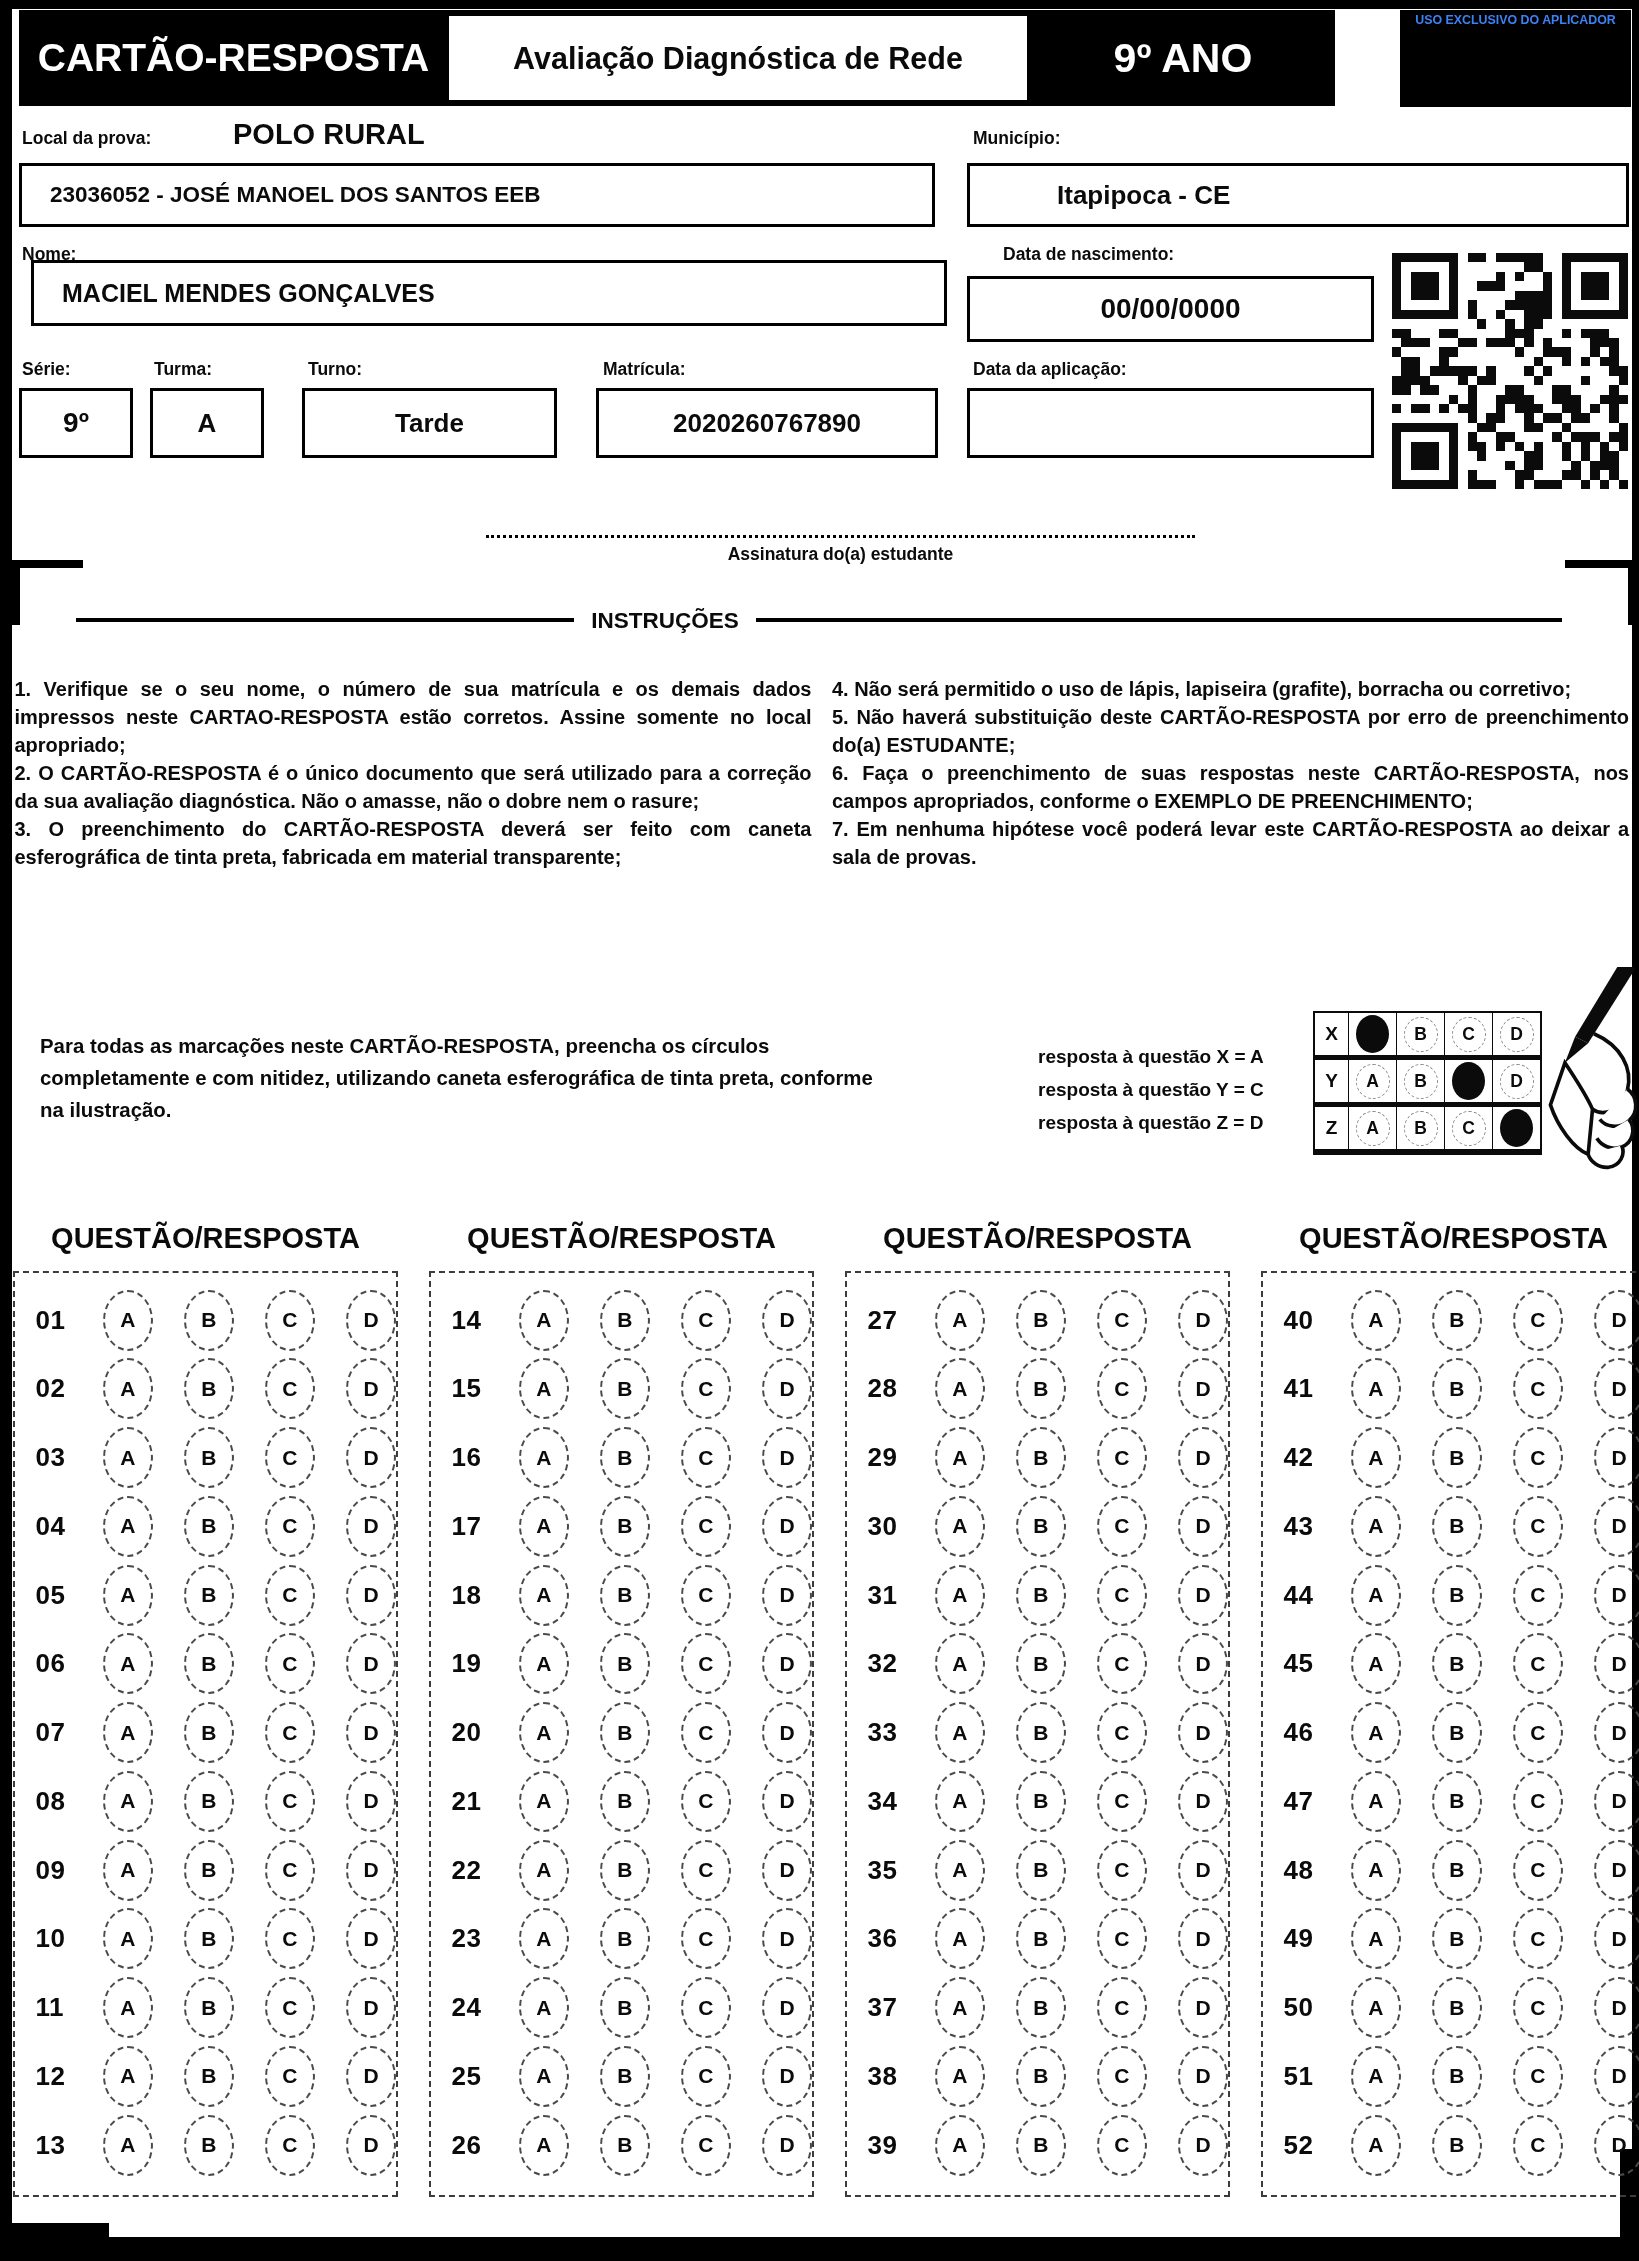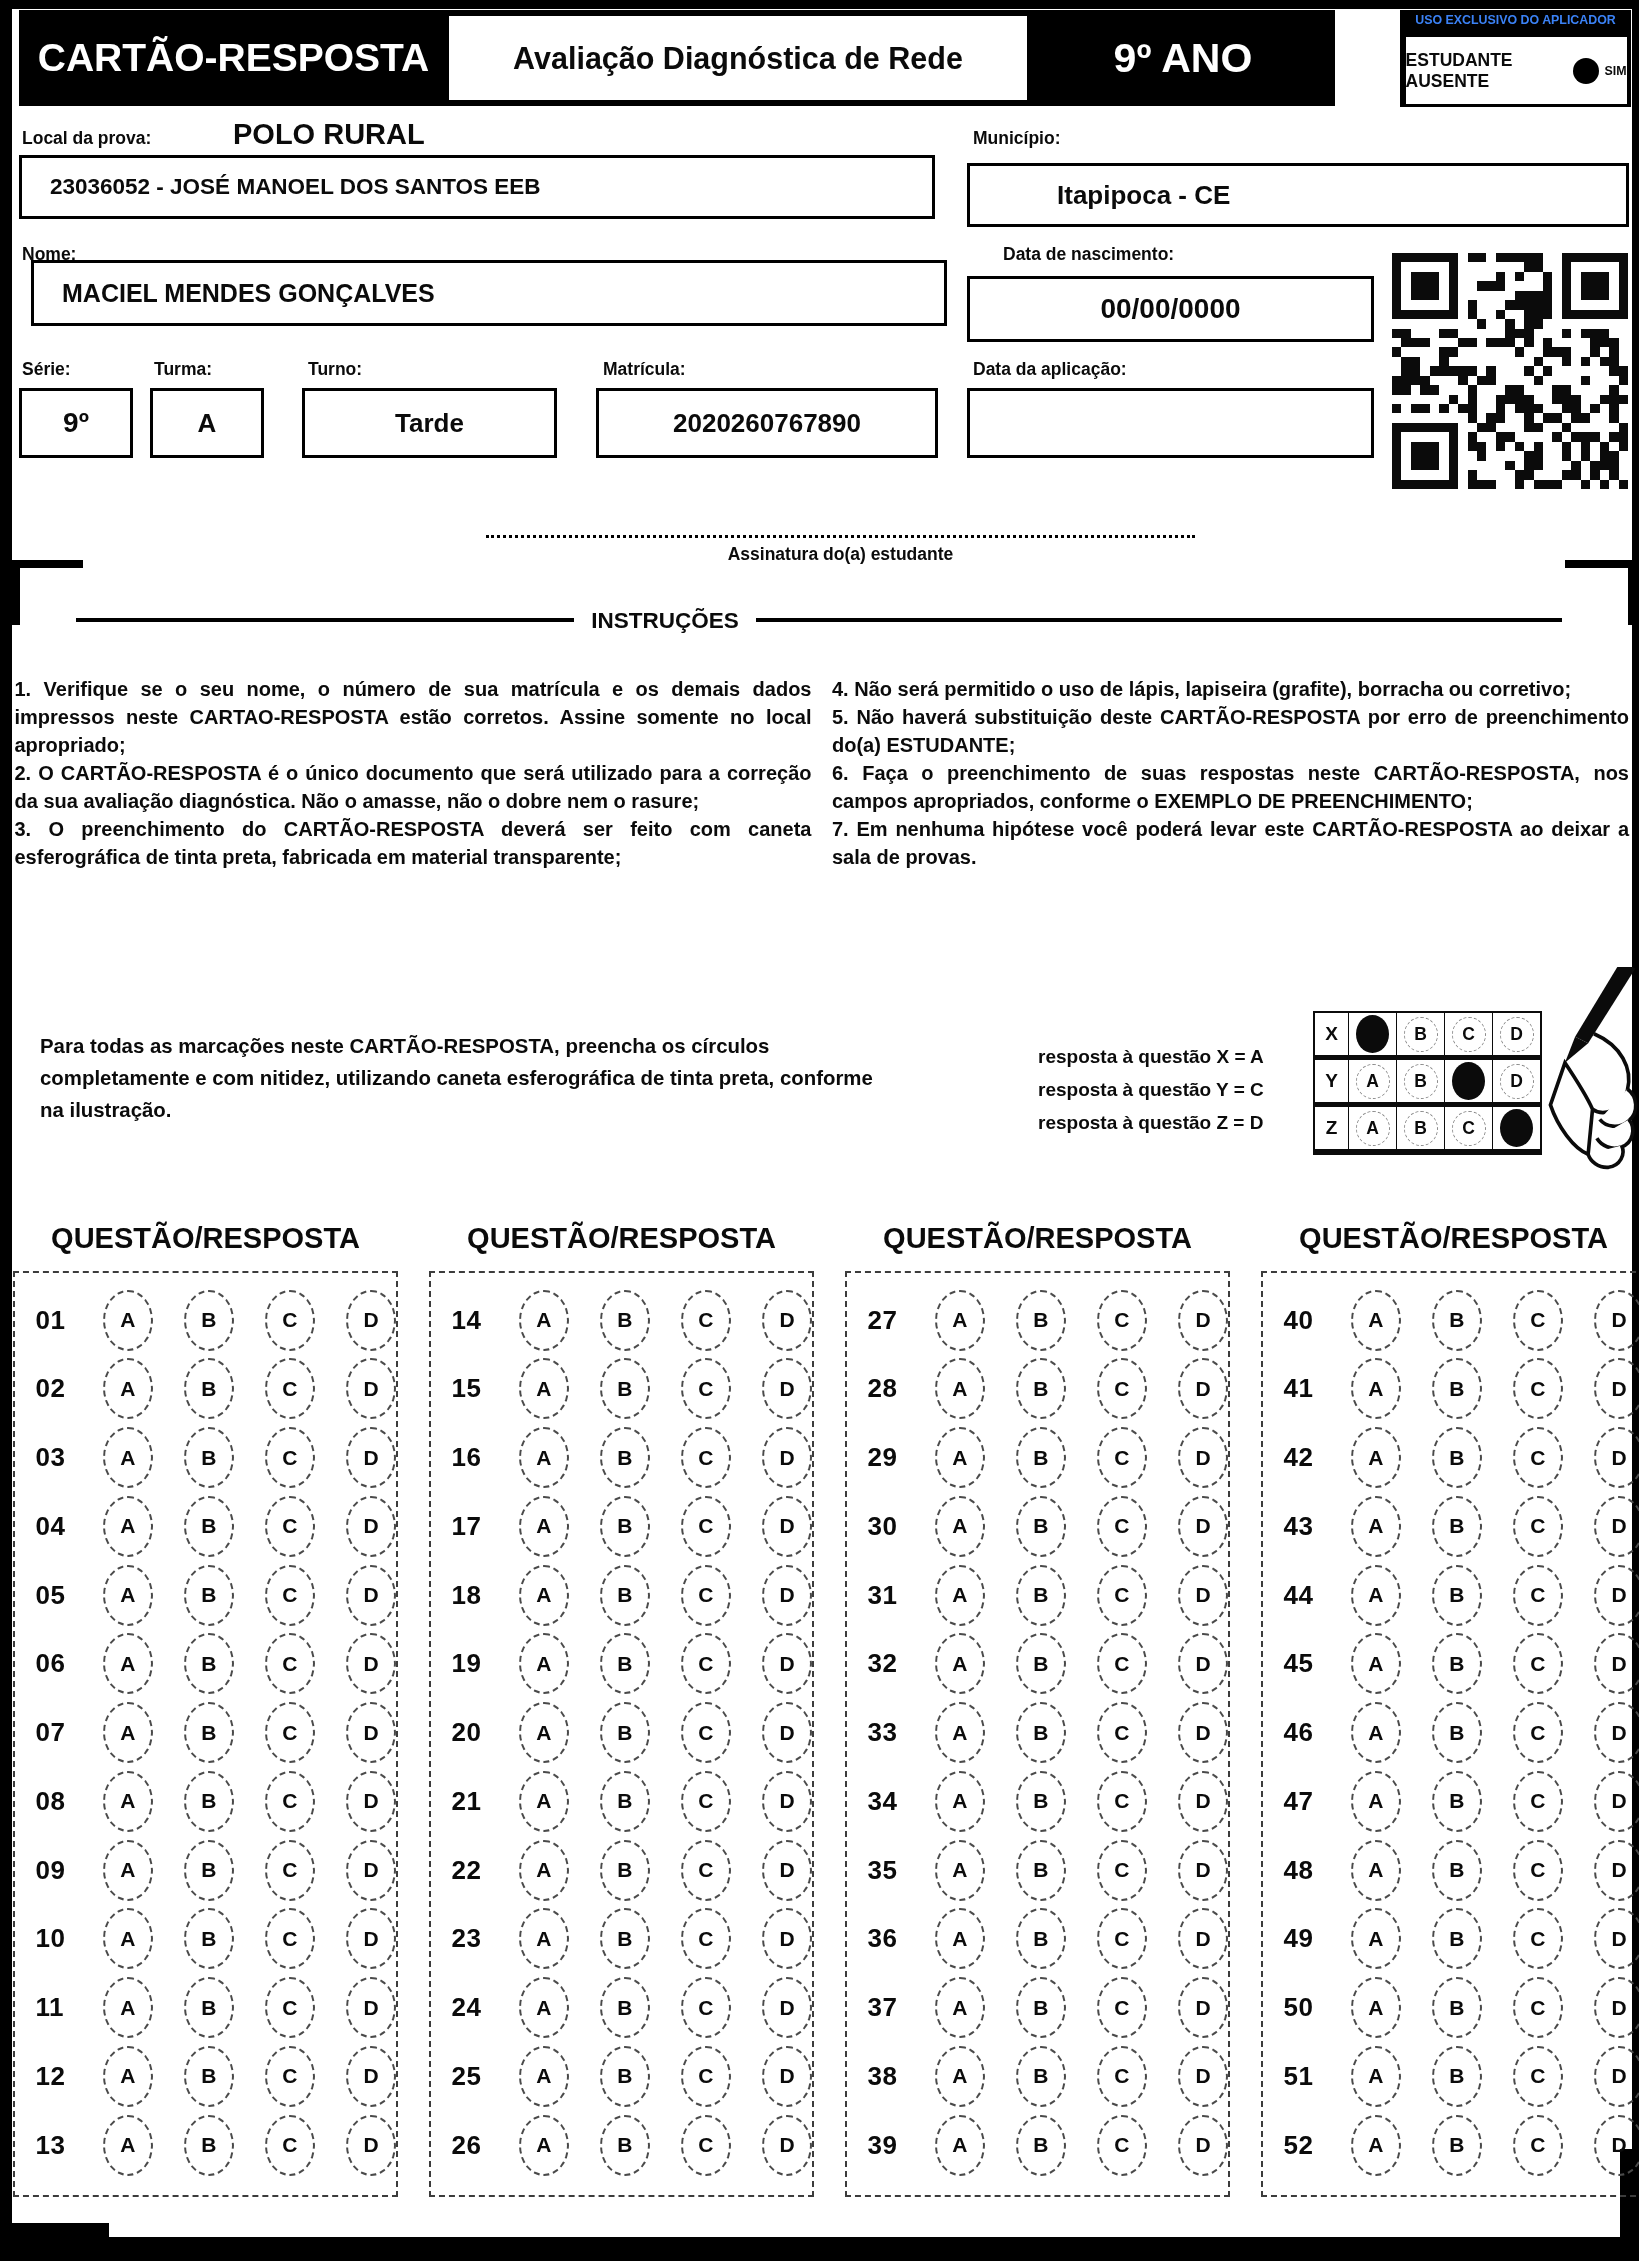--- a/index.html
+++ b/index.html
@@ -90,31 +90,26 @@
   <div class="abs bottom-bar"></div>
   <div class="abs bottom-step-left"></div>
   <div class="abs bottom-right-seg"></div>
 
   <div class="abs header-band"></div>
   <div class="abs header-title">CARTÃO-RESPOSTA</div>
   <div class="abs header-white">Avaliação Diagnóstica de Rede</div>
   <div class="abs header-grade">9º ANO</div>
   <div class="abs uso-box">
     <div class="uso-label">USO EXCLUSIVO DO APLICADOR</div>
-    <div class="absent-box">
-      <span class="absent-label">ESTUDANTE AUSENTE</span>
-      <span class="absent-circle"></span>
-      <span class="absent-option">SIM</span>
-    </div>
   </div>
 
   <div class="abs flabel" style="left:22px;top:128px;">Local da prova:</div>
   <div class="abs fvalue" style="left:233px;top:118px;font-size:29px;">POLO RURAL</div>
 
-  <div class="abs fbox" style="left:19px;top:155px;width:910px;height:58px;">
+  <div class="abs fbox" style="left:19px;top:163px;width:910px;height:58px;">
     <span class="fvalue" style="margin-left:28px;font-size:22.5px;">23036052 - JOSÉ MANOEL DOS SANTOS EEB</span>
   </div>
 
   <div class="abs flabel" style="left:973px;top:128px;">Município:</div>
   <div class="abs fbox" style="left:967px;top:163px;width:656px;height:58px;">
     <span class="fvalue" style="margin-left:87px;font-size:26px;">Itapipoca - CE</span>
   </div>
 
   <div class="abs flabel" style="left:22px;top:244px;">Nome:</div>
   <div class="abs fbox" style="left:19px;top:260px;width:910px;height:60px;margin-left:12px;">

